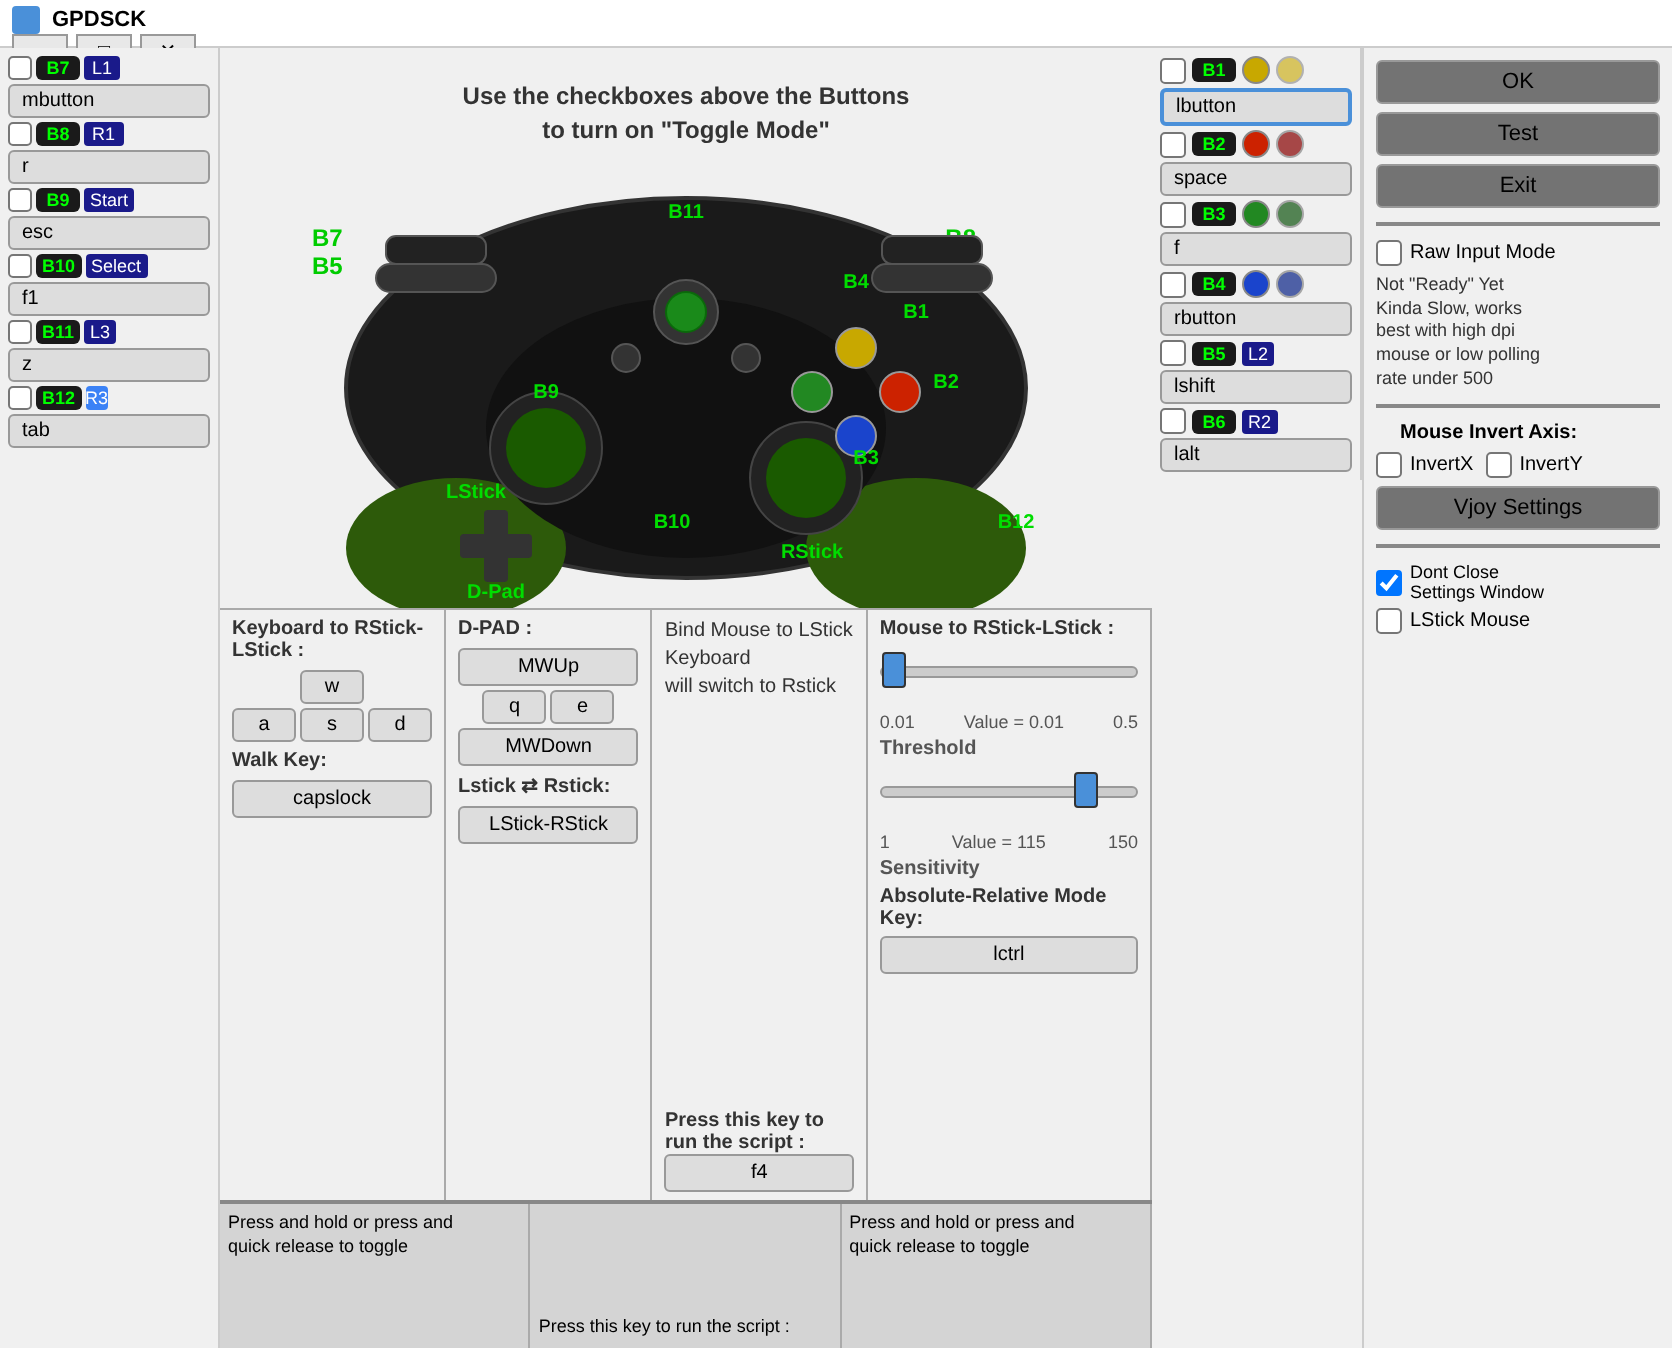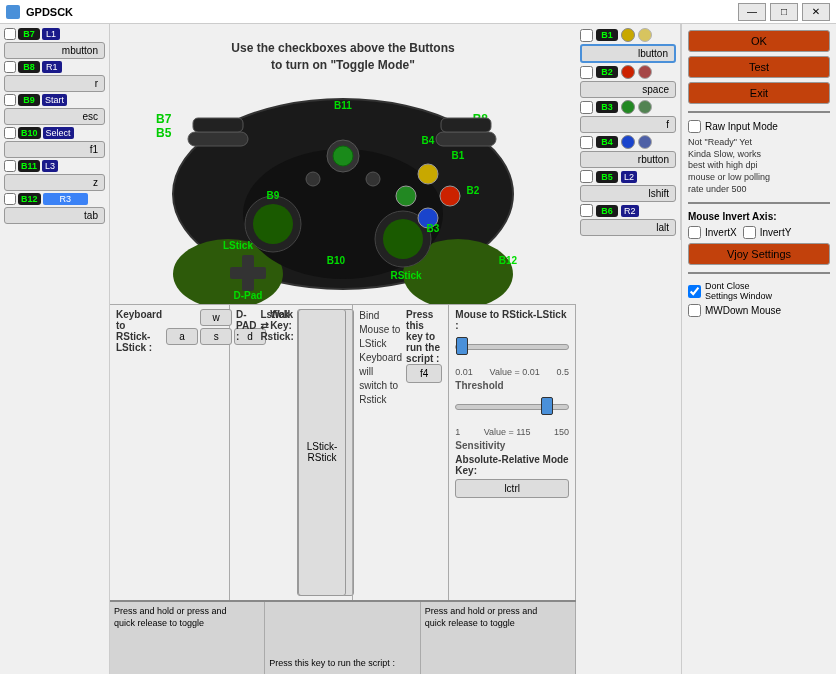--- a/index.html
+++ b/index.html
@@ -8,24 +8,24 @@
       font-size: 11px;
       background: #f0f0f0;
       width: 836px;
       height: 674px;
       overflow: hidden;
     }
     .title-bar {
       background: #fff;
       border-bottom: 1px solid #ccc;
       display: flex;
-      align-items: center;
       justify-content: space-between;
       padding: 3px 6px;
       height: 24px;
+      flex-direction: column;
     }
     .title-bar-left { display: flex; align-items: center; gap: 6px; }
     .title-bar-icon { width: 14px; height: 14px; background: #4a90d9; border-radius: 2px; }
     .title-bar-title { font-size: 11px; font-weight: bold; }
     .title-bar-controls { display: flex; gap: 4px; }
     .title-btn {
       width: 28px; height: 18px; border: 1px solid #999;
       background: #e8e8e8; cursor: pointer; font-size: 10px;
       display: flex; align-items: center; justify-content: center;
     }
@@ -60,21 +60,21 @@
       min-width: 22px;
       text-align: center;
     }
     .key-btn {
       background: #ddd;
       border: 1px solid #999;
       border-radius: 3px;
       padding: 2px 6px;
       font-size: 10px;
       width: 100%;
-      text-align: right;
+      text-align: left;
       cursor: pointer;
     }
     .badge-blue {
       background: #1a1a8a;
       color: #fff;
       font-size: 9px;
       padding: 1px 4px;
       border-radius: 2px;
     }
     
@@ -92,20 +92,21 @@
     .controller-title {
       font-size: 12px;
       font-weight: bold;
       color: #333;
       line-height: 1.4;
     }
     .section-box {
       border-right: 1px solid #aaa;
       padding: 4px 6px;
       display: flex;
+      flex-direction: column;
       gap: 4px;
     }
     .section-title {
       font-size: 10px;
       font-weight: bold;
       color: #333;
     }
     .wasd-btn {
       background: #ddd;
       border: 1px solid #999;
@@ -119,21 +120,21 @@
       background: #ddd;
       border: 1px solid #999;
       border-radius: 3px;
       padding: 3px 8px;
       font-size: 10px;
       text-align: center;
       cursor: pointer;
       width: 100%;
     }
     .right-btn {
-      background: #c2410c;
+      background: #737373;
       border: 1px solid #999;
       border-radius: 3px;
       padding: 4px 8px;
       text-align: center;
       cursor: pointer;
       font-size: 11px;
     }
     .divider-line {
       height: 2px;
       background: #888;
@@ -203,21 +204,21 @@
         <span class="btn-badge">B11</span>
         <span style="background:#1a1a8a;color:#fff;font-size:9px;padding:1px 3px;border-radius:2px;">L3</span>
       </div>
     </div>
     <div><button class="key-btn">z</button></div>
 
     <div class="button-row">
       <div class="chk-label">
         <input type="checkbox" style="">
         <span class="btn-badge">B12</span>
-        <span style="background:#3b82f6;color:#fff;font-size:9px;padding:1px 17px;border-radius:2px;">R3</span>
+        <span style="background:#3b82f6;color:#fff;font-size:9px;padding:1px 0;border-radius:2px;">R3</span>
       </div>
     </div>
     <div><button class="key-btn">tab</button></div>
   </div>
 
   <div class="center-panel">
 
     <div class="controller-section" style="display:flex; flex-direction:column; align-items:center;">
       <div class="controller-title">
         <div>Use the checkboxes above the Buttons</div>
@@ -291,20 +292,28 @@
             <button class="wasd-btn" style="width:32px;">s</button>
             <button class="wasd-btn" style="width:32px;">d</button>
           </div>
         </div>
         <div class="section-title">Walk Key:</div>
         <button class="full-btn">capslock</button>
       </div>
 
       <div class="section-box" style="width:130px;">
         <div class="section-title">D-PAD :</div>
+        <div style="display:flex; flex-direction:column; align-items:center; gap:2px;">
+          <button class="full-btn">MWUp</button>
+          <div style="display:flex; gap:2px;">
+            <button class="wasd-btn" style="width:32px;">q</button>
+            <button class="wasd-btn" style="width:32px;">e</button>
+          </div>
+          <button class="full-btn">MWDown</button>
+        </div>
         <div class="section-title">Lstick ⇄ Rstick:</div>
         <button class="full-btn">LStick-RStick</button>
       </div>
 
       <div class="section-box" style="width:135px; justify-content:space-between;">
         <div style="font-size:10px; color:#333; line-height:1.4;">
           Bind Mouse to LStick Keyboard<br>will switch to Rstick
         </div>
         <div>
           <div class="section-title">Press this key to run the script :</div>
@@ -422,21 +431,21 @@
       <div class="checkbox-row">
         <input type="checkbox" style="">
         <span>Raw Input Mode</span>
       </div>
       <div style="font-size:9px; color:#333; line-height:1.3;">
         Not "Ready" Yet<br>Kinda Slow, works<br>best with high dpi<br>mouse or low polling<br>rate under 500
       </div>
 
       <div class="divider-line"></div>
 
-      <div style="font-size:10px; font-weight:bold;">Mouse Invert Axis:</div>
+      <div style="font-size:10px; font-weight:bold;margin-left:12px;">Mouse Invert Axis:</div>
       <div class="axis-row">
         <div class="checkbox-row">
           <input type="checkbox" style="">
           <span>InvertX</span>
         </div>
         <div class="checkbox-row">
           <input type="checkbox" style="">
           <span>InvertY</span>
         </div>
       </div>
@@ -444,20 +453,20 @@
 
       <div class="divider-line"></div>
 
       <div style="display:flex; flex-direction:column; gap:3px;">
         <div class="checkbox-row">
           <input type="checkbox" checked="" style="">
           <span style="font-size:9px;">Dont Close<br>Settings Window</span>
         </div>
         <div class="checkbox-row">
           <input type="checkbox" style="">
-          <span>MWDown Mouse</span>
+          <span>LStick Mouse</span>
         </div>
       </div>
     </div>
 
   </div>
 
 </div>
 
 </body></html>

